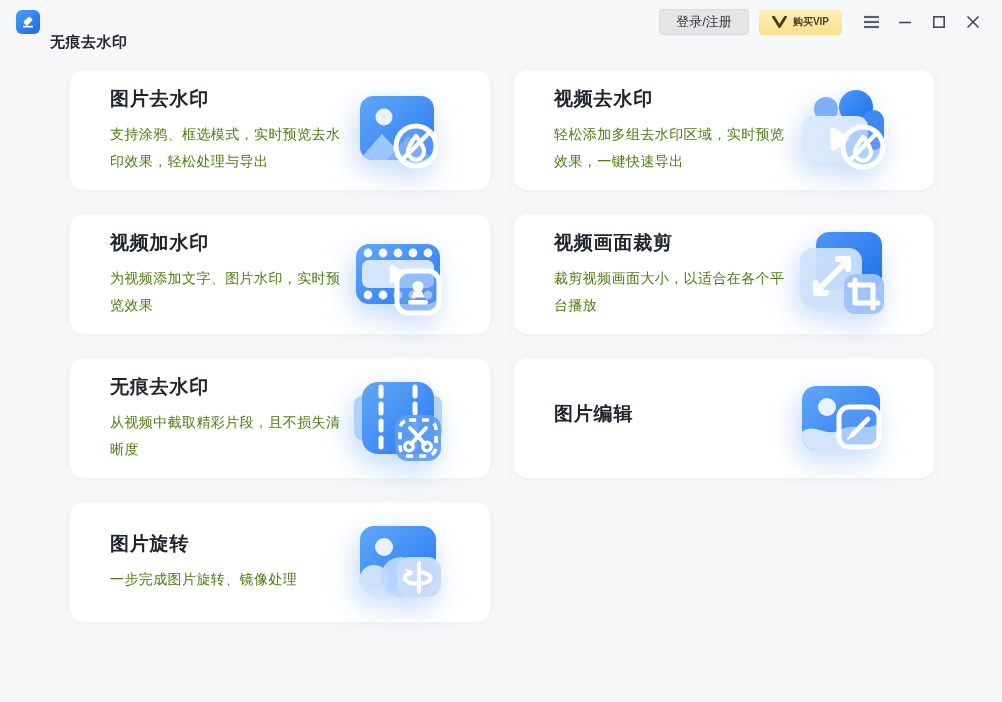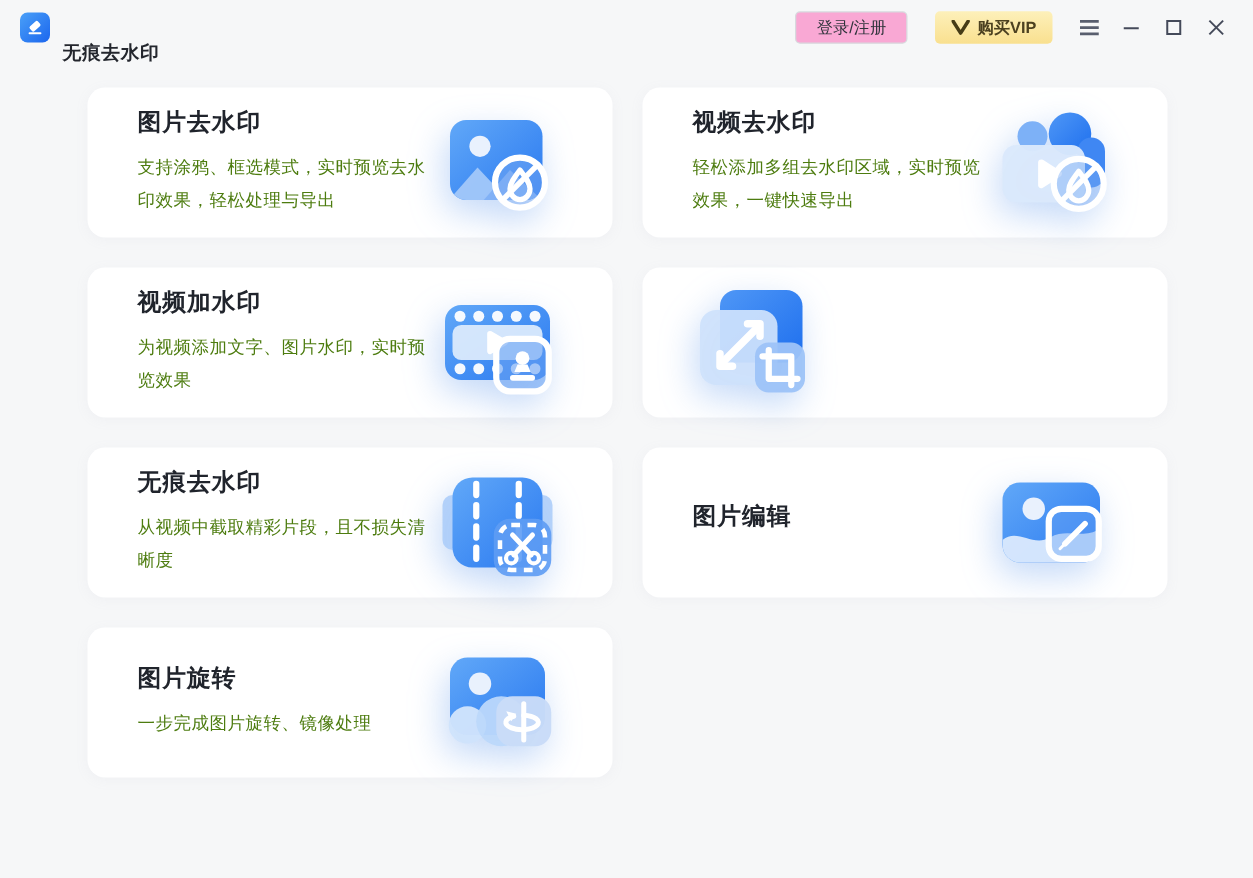--- a/index.html
+++ b/index.html
@@ -16,27 +16,27 @@
   .app-icon {
     width:24px; height:24px; border-radius:6px; flex-shrink:0;
     background:linear-gradient(135deg,#4aa0f8,#1b66ee);
     display:flex; align-items:center; justify-content:center;
     margin-right:10px;
   }
   .app-title { font-size:15px; font-weight:700; color:#23262d; letter-spacing:.5px;margin-top:40px; }
   .titlebar-right { margin-left:auto; display:flex; align-items:center; }
   .btn-login {
     height:26px; padding:0 16px; border:1px solid #d7dade; border-radius:4px;
-    background:#f9a8d4; color:#2f333b; font-size:13px; display:flex; align-items:center;
+    background:#e5e5e5; color:#2f333b; font-size:13px; display:flex; align-items:center;
     cursor:pointer; font-family:inherit;
   }
   .btn-vip {
-    height:26px; padding:0 13px; border:none; border-radius:4px; margin-left:22px;
+    height:26px; padding:0 13px; border:none; border-radius:4px; margin-left:10px;
     background:linear-gradient(180deg,#fdf0ba,#f9e08f);
-    color:#4c4120; font-size:13px; font-weight:600;
+    color:#4c4120; font-size:10px; font-weight:600;
     display:flex; align-items:center; gap:6px; cursor:pointer; font-family:inherit;
   }
   .win-controls { display:flex; align-items:center; margin-left:12px; }
   .win-btn {
     width:34px; height:32px; display:flex; align-items:center; justify-content:center;
     background:transparent; border:none; cursor:pointer;
   }
 
   
   .grid {
@@ -214,20 +214,24 @@
             <circle cx="78" cy="69" r="4.4"></circle>
         </g>
         <rect x="12" y="34" width="72" height="28" rx="7" fill="#e2eefd" opacity=".9"></rect>
         <path d="M42 41 L54 48 L42 55 Z" fill="#fff" stroke="#fff" stroke-width="4.5" stroke-linejoin="round"></path>
         <use href="#badgeStamp" transform="translate(68,66)"></use>
       </svg>
     </div>
   </div>
 
   <div class="card">
+    <div class="card-text">
+      <div class="card-title">视频画面裁剪</div>
+      <div class="card-desc">裁剪视频画面大小，以适合在各个平台播放</div>
+    </div>
     <div class="card-icon">
       <svg viewBox="0 0 96 96" width="96" height="96">
         <rect x="22" y="6" width="66" height="58" rx="13" fill="url(#lgDeep)"></rect>
         <rect x="6" y="22" width="62" height="60" rx="13" fill="#cfe2fc" opacity=".93"></rect>
         <line x1="24" y1="64" x2="52" y2="36" stroke="#fff" stroke-width="6" stroke-linecap="round"></line>
         <path d="M44 33 L54 33 L54 43" fill="none" stroke="#fff" stroke-width="6" stroke-linecap="round" stroke-linejoin="round"></path>
         <path d="M22 57 L22 67 L32 67" fill="none" stroke="#fff" stroke-width="6" stroke-linecap="round" stroke-linejoin="round"></path>
         <g transform="translate(70,68)">
           <rect x="-20" y="-20" width="40" height="40" rx="11" fill="#9dc3f8" opacity=".95"></rect>
           <path d="M-9 -14 L-9 9 L14 9" fill="none" stroke="#fff" stroke-width="5" stroke-linecap="round" stroke-linejoin="round"></path>

